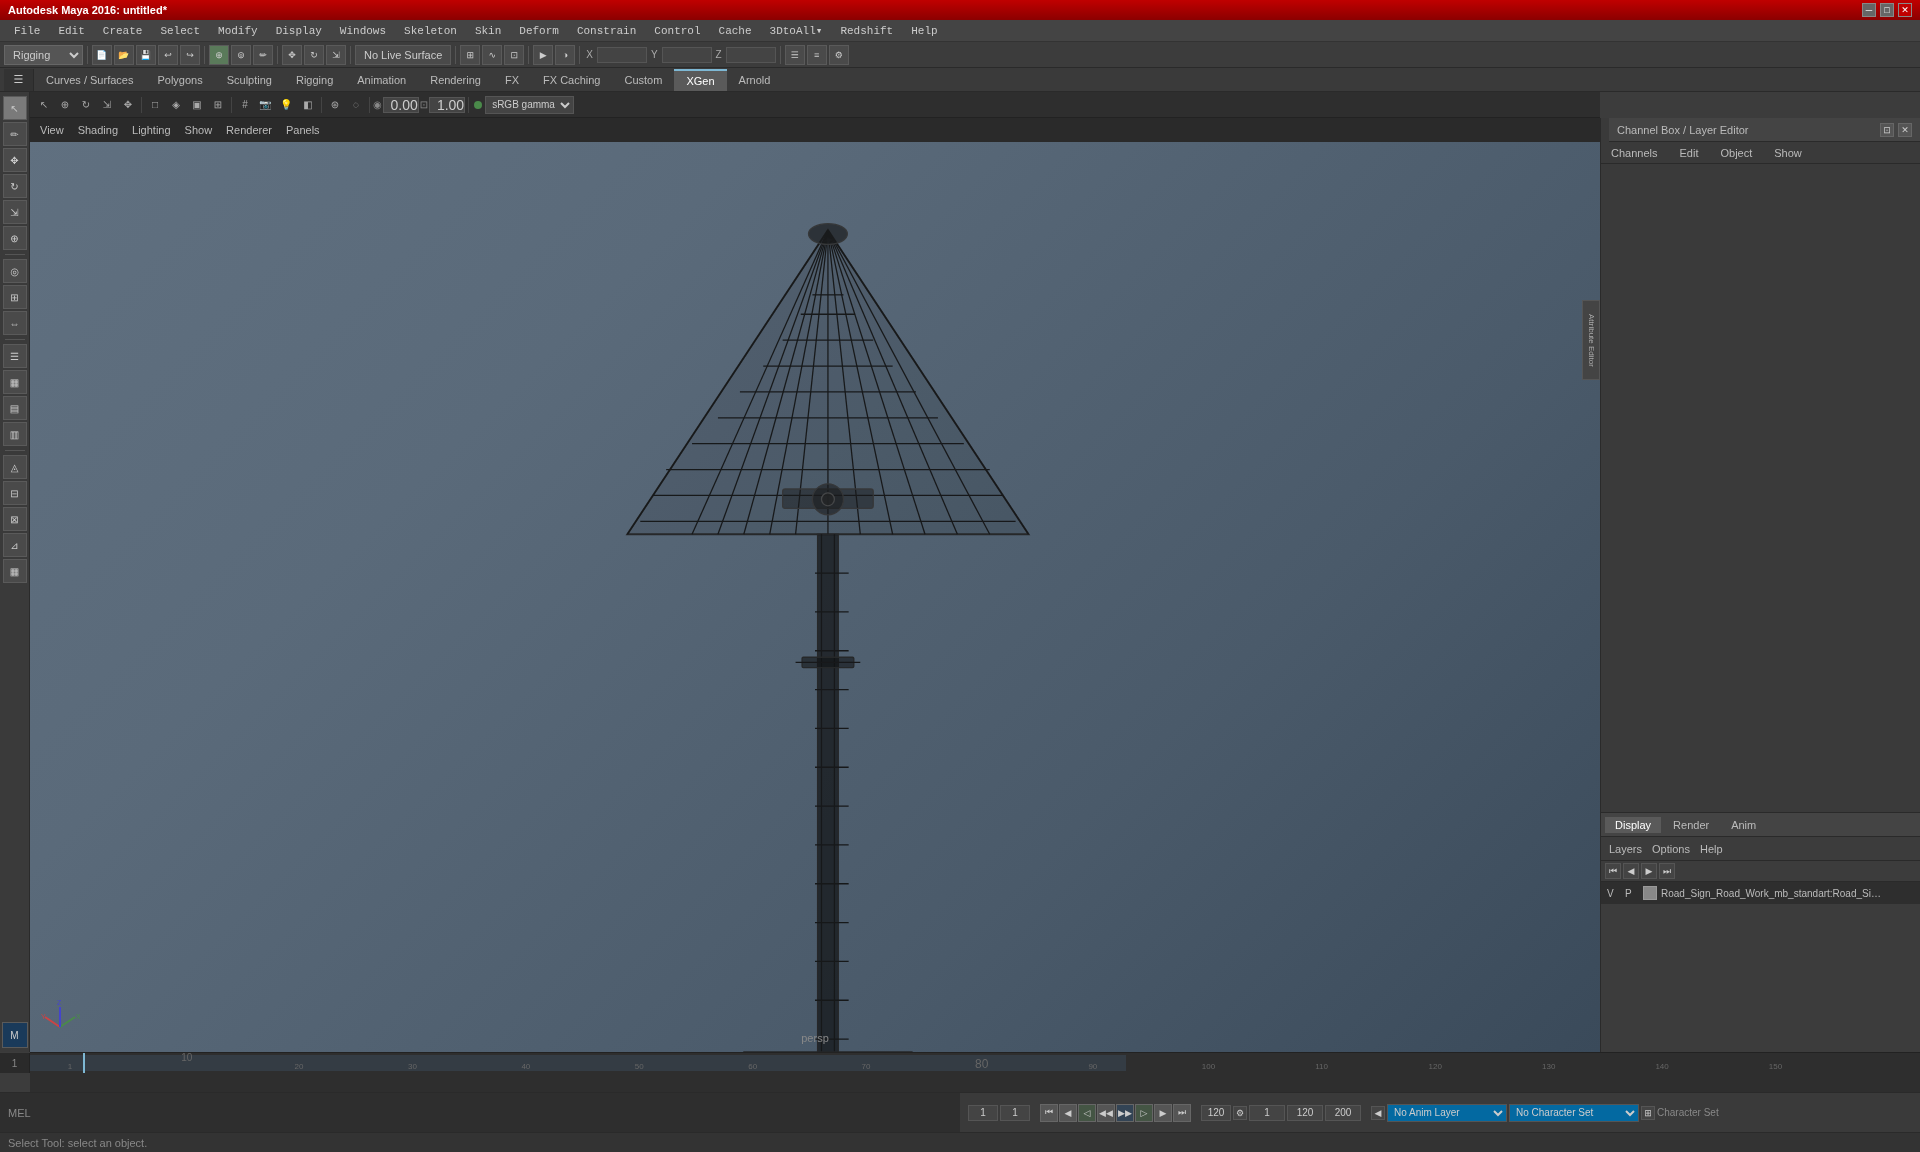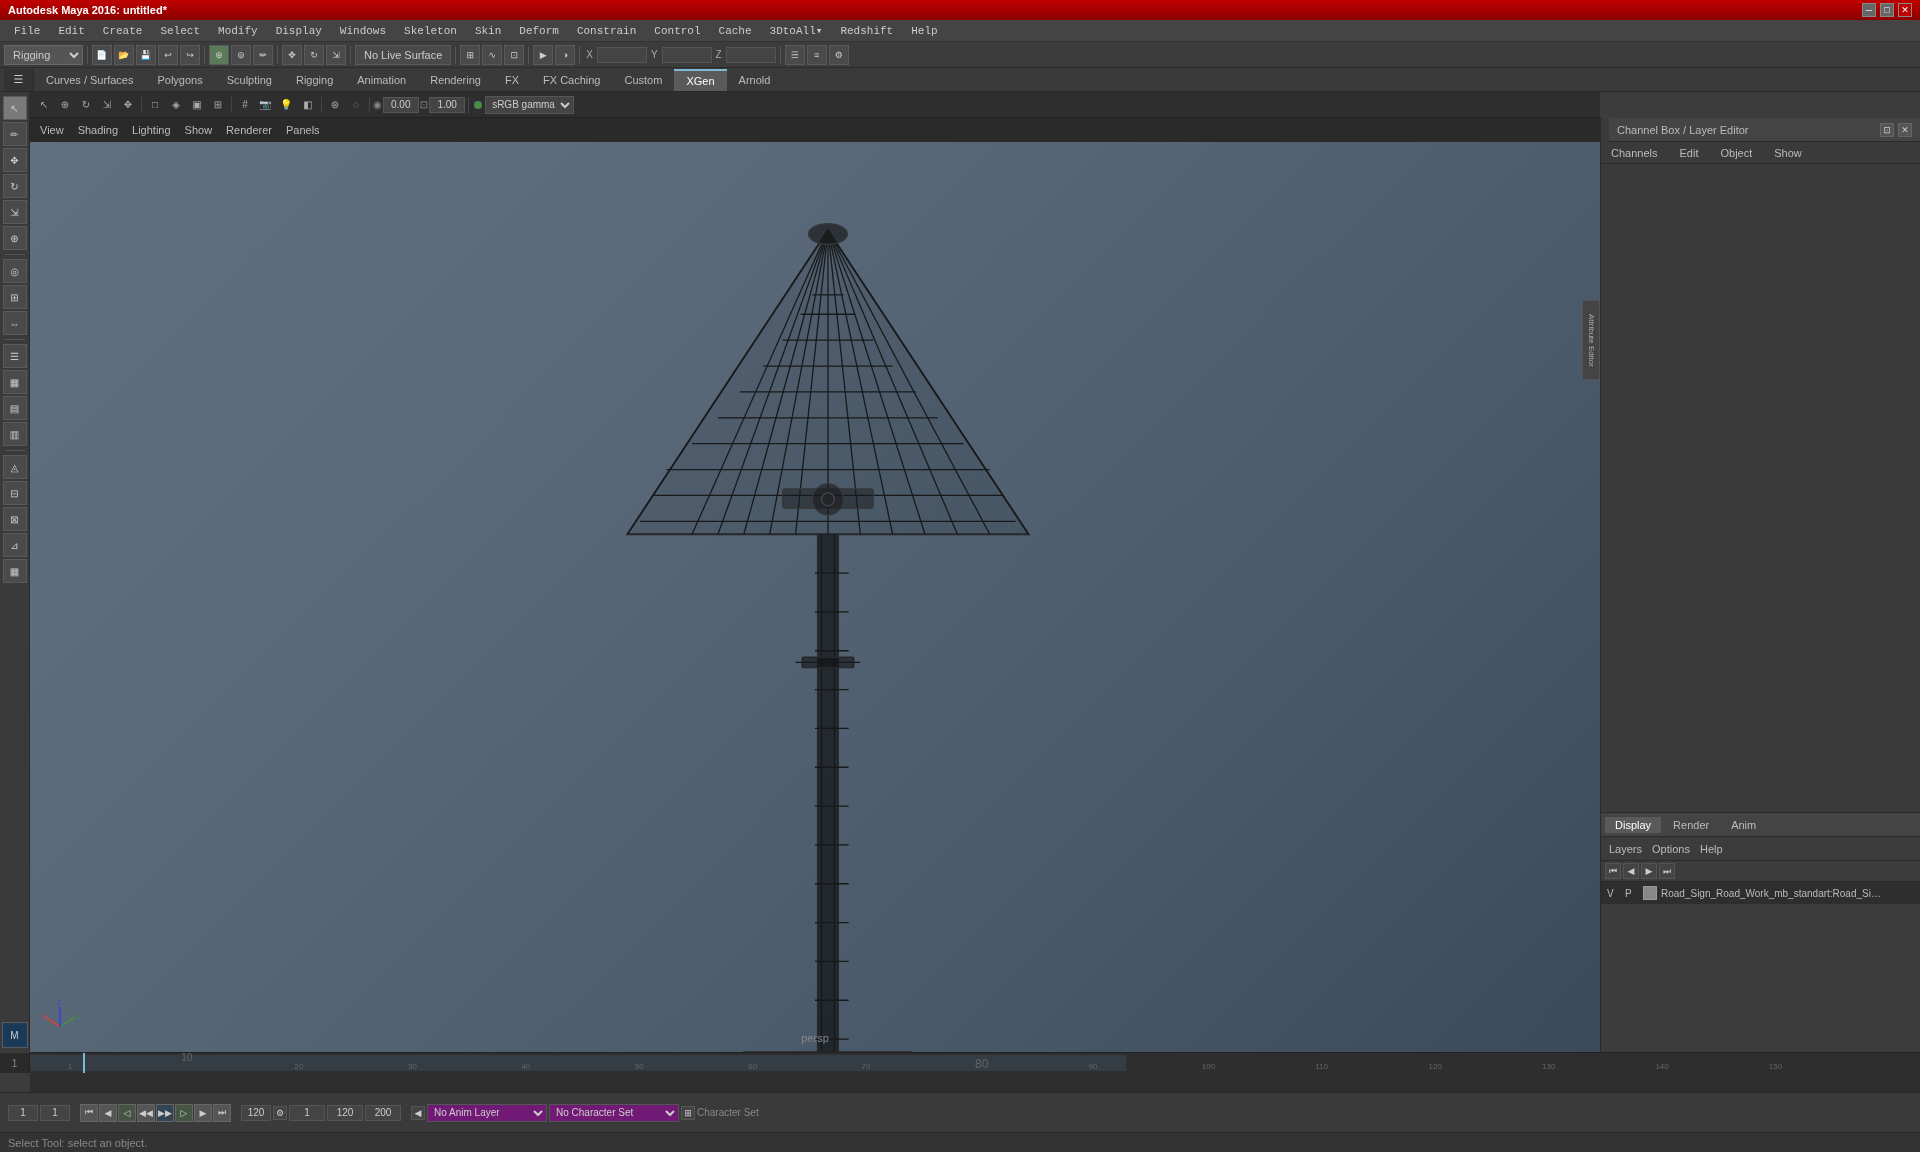--- a/index.html
+++ b/index.html
@@ -372,21 +372,21 @@
       width: 50px;
       height: 16px;
       background: #444;
       border: 1px solid #555;
       color: #ccc;
       font-size: 10px;
       text-align: center;
     }
 
     .bottom-dropdown {
-      background: #701a75;
+      background: #0369a1;
       border: 1px solid #555;
       color: #ccc;
       font-size: 10px;
       height: 18px;
       padding: 0 2px;
     }
 
     
     #status-bar {
       position: absolute;
@@ -418,22 +418,22 @@
       font-size: 10px;
       color: #aaa;
     }
 
     .vp-input-small {
       width: 36px;
       height: 16px;
       background: #444;
       border: 1px solid #555;
       color: #ccc;
-      font-size: 10px;
-      text-align: center;
+      font-size: 14px;
+      text-align: right;
     }
 
     .vp-dropdown {
       background: #444;
       border: 1px solid #555;
       color: #ccc;
       font-size: 10px;
       height: 18px;
       padding: 0 2px;
     }
@@ -802,20 +802,24 @@
     </div>
   </div>
 
   <div style="position:absolute;left:-30px;top:0;width:30px;height:20px;background:#2a2a2a;display:flex;align-items:center;justify-content:center;border-right:1px solid #222;">
     <span style="font-size:10px;color:#888;">1</span>
   </div>
 </div>
 
 <div id="bottom-bar">
 
+  <div id="command-line" style="width:500px;min-width:300px;">
+    <span class="cmd-label">MEL</span>
+    <input type="text" id="cmd-input" style="flex: 1 1 0%; background: transparent; border: none; color: rgb(204, 204, 204); font-size: 11px; outline: none;" placeholder="">
+  </div>
 
   <div style="display:flex;align-items:center;gap:2px;padding:0 8px;flex:1;">
 
     <input type="text" class="frame-input" value="1" style="width: 30px;">
 
     <input type="text" class="frame-input" value="1" style="width: 30px;">
 
     <div style="display:flex;align-items:center;gap:1px;margin:0 8px;">
       <div class="anim-btn">⏮</div>
       <div class="anim-btn">◀</div>

